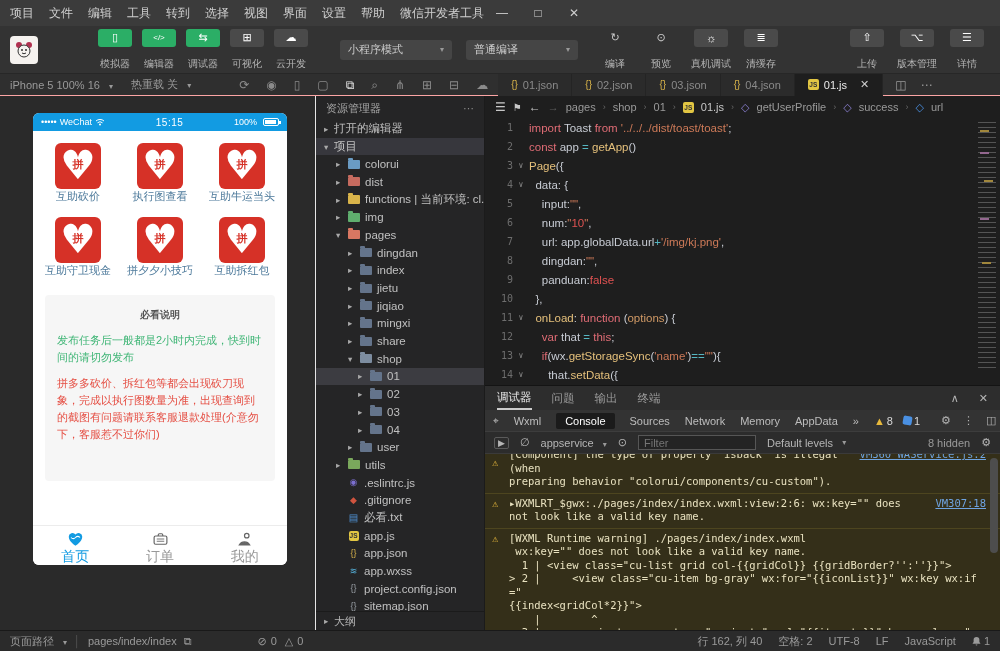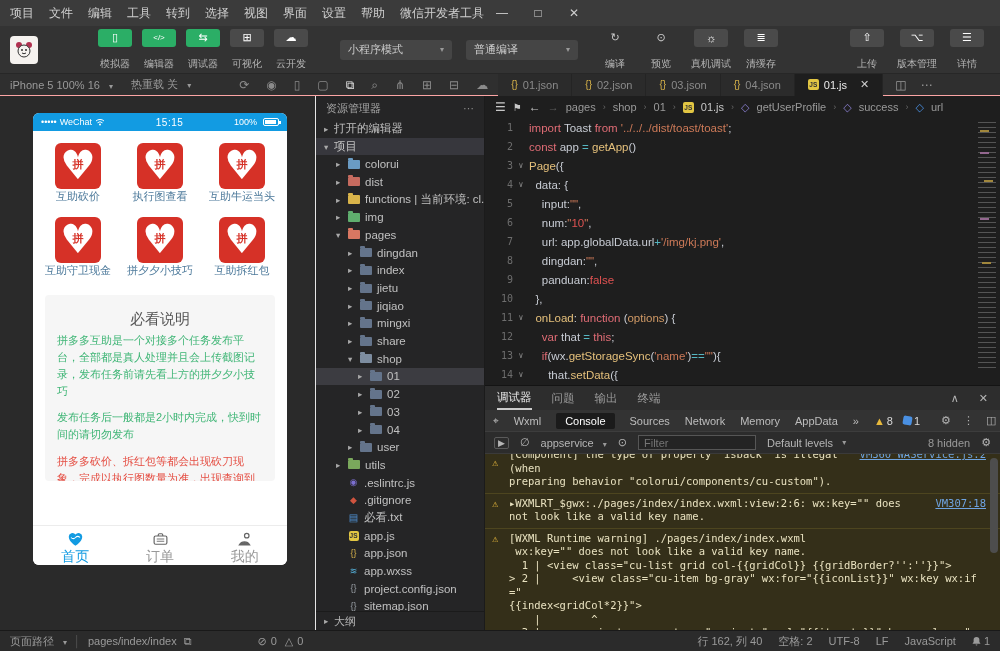--- a/index.html
+++ b/index.html
@@ -51,21 +51,21 @@
   .capsule .div{width:1px;height:12px;background:rgba(255,255,255,.4)}
   .capsule .rec{flex:1;text-align:center;font-size:12px}
   .pcontent{flex:1;background:#fff;overflow:hidden}
   .grid{display:flex;flex-wrap:wrap;padding:12px 4px 0}
   .gcell{width:33.33%;text-align:center;margin-bottom:13px}
   .gicon{width:46px;height:46px;background:#d63127;border-radius:6px;margin:0 auto;position:relative;color:#fff}
   .gicon .heart{font-size:40px;line-height:44px;font-family:"DejaVu Sans",sans-serif}
   .gicon .pin{position:absolute;top:14px;left:0;right:0;text-align:center;color:#d63127;font-size:11px;font-weight:700}
   .glabel{font-size:11px;color:#4d7a9b;}
   .card{margin:4px 12px 0;background:#f6f6f6;border-radius:4px;padding:10px 12px;font-size:11px;line-height:1.55;overflow:hidden;height:186px}
-  .card h4{text-align:center;color:#555;font-size:15px;font-weight:normal;margin:2px 0 2px}
+  .card h4{text-align:center;color:#555;font-size:10px;font-weight:bold;margin:2px 0 9px}
   .p-green{color:#3eb575;margin-bottom:9px}
   .p-red{color:#e54d42;margin-bottom:9px}
   .ptabbar{height:40px;border-top:1px solid #ececec;display:flex;background:#fff}
   .pt{flex:1;text-align:center;font-size:14px;color:#999;padding-top:4px}
   .pt.active{color:#129be2}
   
   .explorer{width:170px;background:#252526;border-left:1px solid #e5e5e5;border-right:1px solid #1b1b1b;display:flex;flex-direction:column;font-size:11.5px;color:#c0c0c0;flex:none}
   .exhead{height:24px;display:flex;align-items:center;padding:0 10px;color:#a5a5a5;font-size:11px;flex:none}
   .exmore{margin-left:auto;color:#8a8a8a}
   .trows{flex:1;overflow:hidden}
@@ -330,21 +330,20 @@
             <div class="gicon"><span class="heart">♥</span><span class="pin">拼</span></div>
             <div class="glabel">拼夕夕小技巧</div>
           </div>
           <div class="gcell">
             <div class="gicon"><span class="heart">♥</span><span class="pin">拼</span></div>
             <div class="glabel">互助拆红包</div>
           </div>
         </div>
         <div class="card">
           <h4>必看说明</h4>
-          <p class="p-green">拼多多互助是一个对接多个任务发布平台，全部都是真人处理并且会上传截图记录，发布任务前请先看上方的拼夕夕小技巧</p>
           <p class="p-green">发布任务后一般都是2小时内完成，快到时间的请切勿发布</p>
           <p class="p-red">拼多多砍价、拆红包等都会出现砍刀现象，完成以执行图数量为准，出现查询到的截图有问题请联系客服退款处理(介意勿下，客服惹不过你们)</p>
 
         </div>
       </div>
       <div class="ptabbar">
         <div class="pt active">
           <svg width="19" height="18" viewBox="0 0 24 24" style="margin:0 auto">
               <path d="M12 21s-9-5.5-9-12a5 5 0 0 1 9-3 5 5 0 0 1 9 3c0 6.5-9 12-9 12z" fill="#129be2"></path>
               <path d="M6 10q3 3 6 0t6 0" stroke="#fff" stroke-width="1.4" fill="none"></path>

